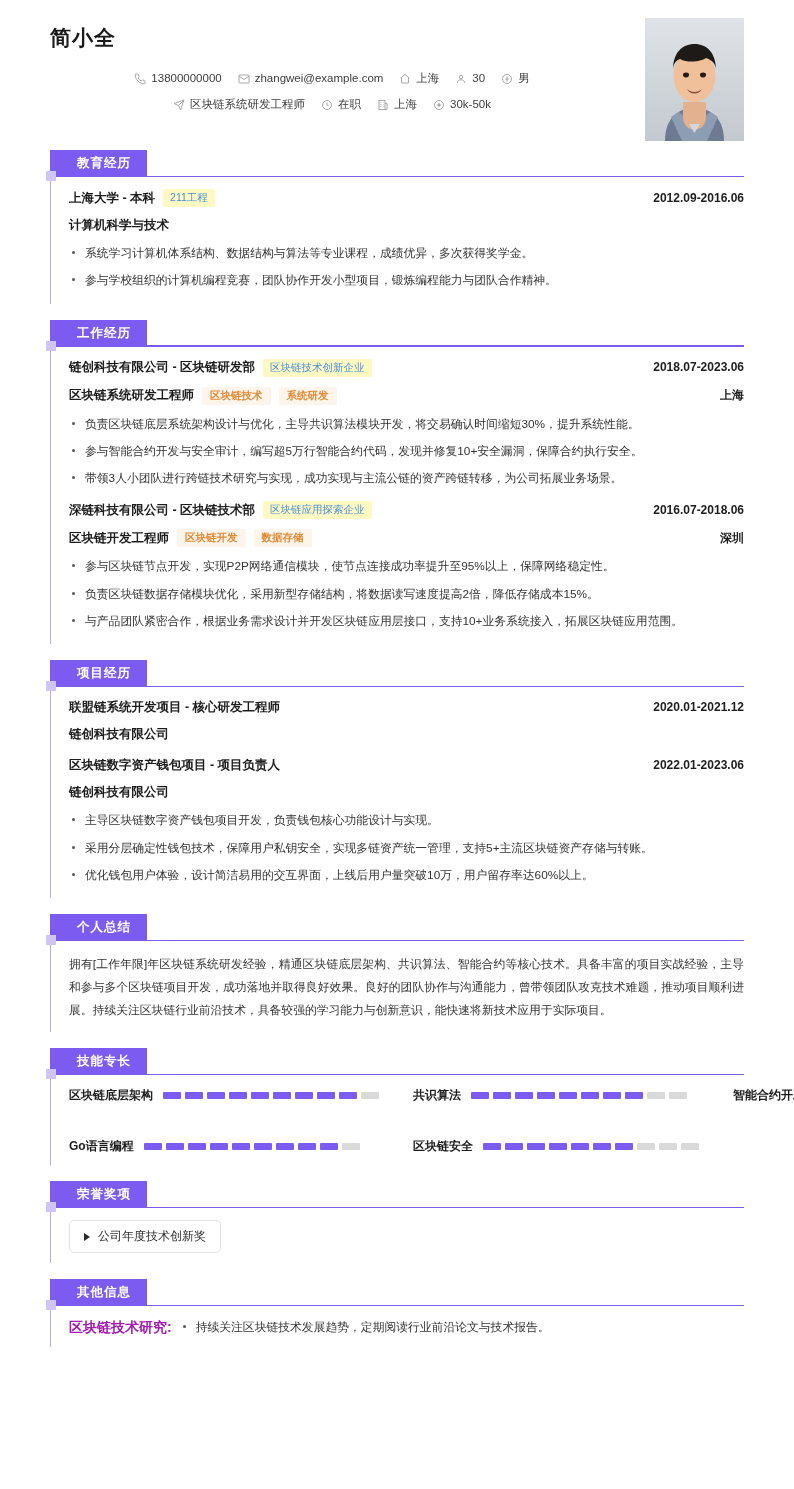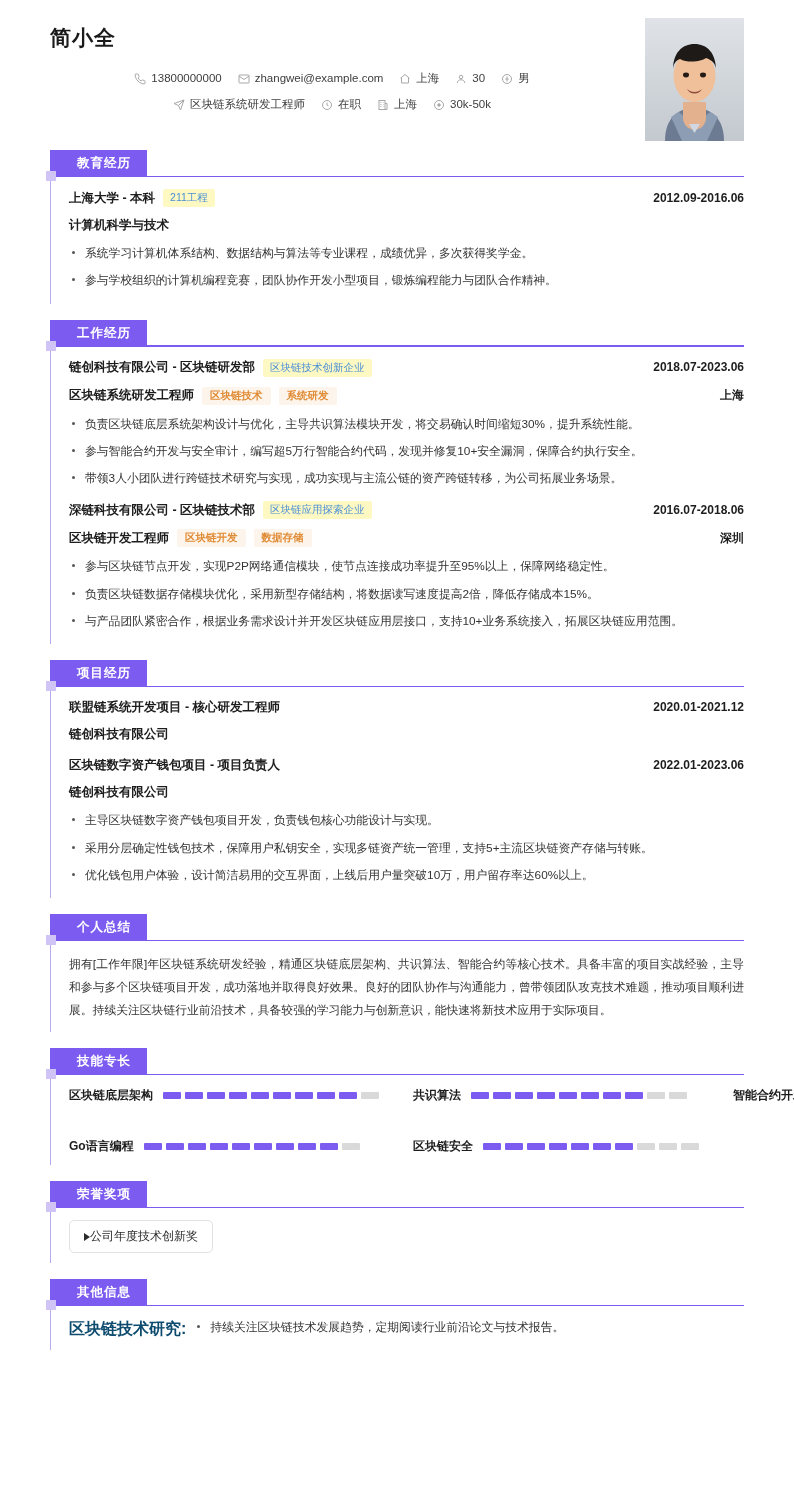--- a/index.html
+++ b/index.html
@@ -161,37 +161,38 @@
   .skill { display: flex; align-items: center; gap: 10px; }
   .skill-name { font-size: 12px; font-weight: bold; color: #1d1d1d; white-space: nowrap; }
   .skill-bar { display: flex; gap: 4px; align-items: center; }
   .seg { width: 18px; height: 7px; background: #d9d9d9; border-radius: 1px; }
   .seg.on { background: #7c5cf0; }
 
   
   .award-chip {
     display: inline-flex;
     align-items: center;
+    gap: 8px;
     border: 1px solid #e2e2e2;
     border-radius: 5px;
     padding: 7px 14px;
     font-size: 12px;
     color: #2b2b2b;
     background: #fff;
   }
   .award-chip .tri {
     width: 0; height: 0;
     border-left: 6px solid #2b2b2b;
     border-top: 4px solid transparent;
     border-bottom: 4px solid transparent;
   }
 
   
   .other-row { display: flex; align-items: flex-start; gap: 6px; }
-  .other-label { font-size: 16px; font-weight: bold; color: #0c4a6e; white-space: nowrap; padding-top: 1px; }
+  .other-label { font-size: 14px; font-weight: bold; color: #a21caf; white-space: nowrap; padding-top: 1px; }
   .other-list { list-style: none; margin: 0; padding: 0; flex: 1; }
   .other-list li {
     position: relative;
     padding-left: 18px;
     font-size: 11.8px;
     line-height: 1.55;
     color: #333;
     margin-bottom: 11px;
   }
   .other-list li:last-child { margin-bottom: 0; }

